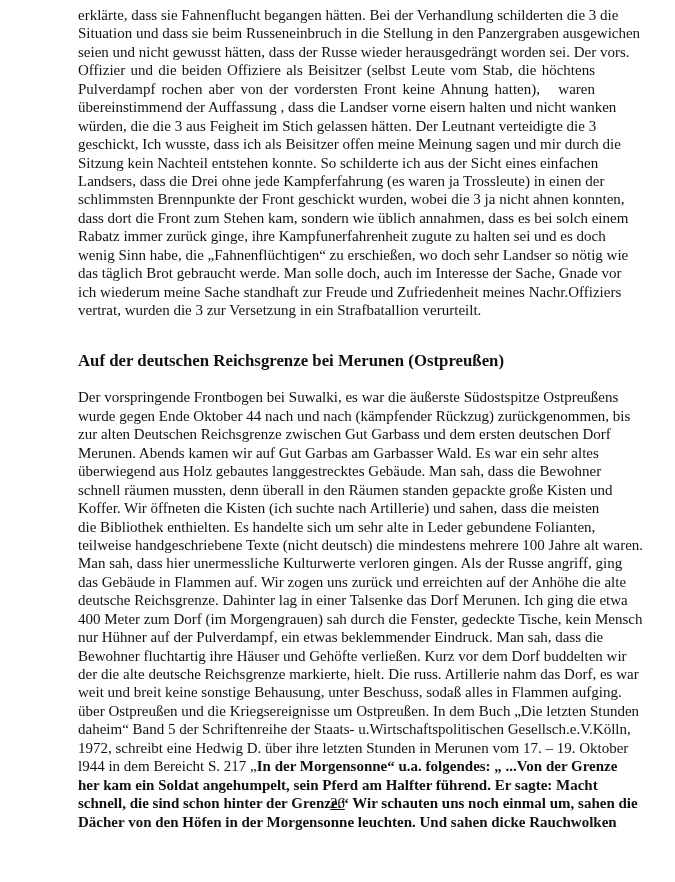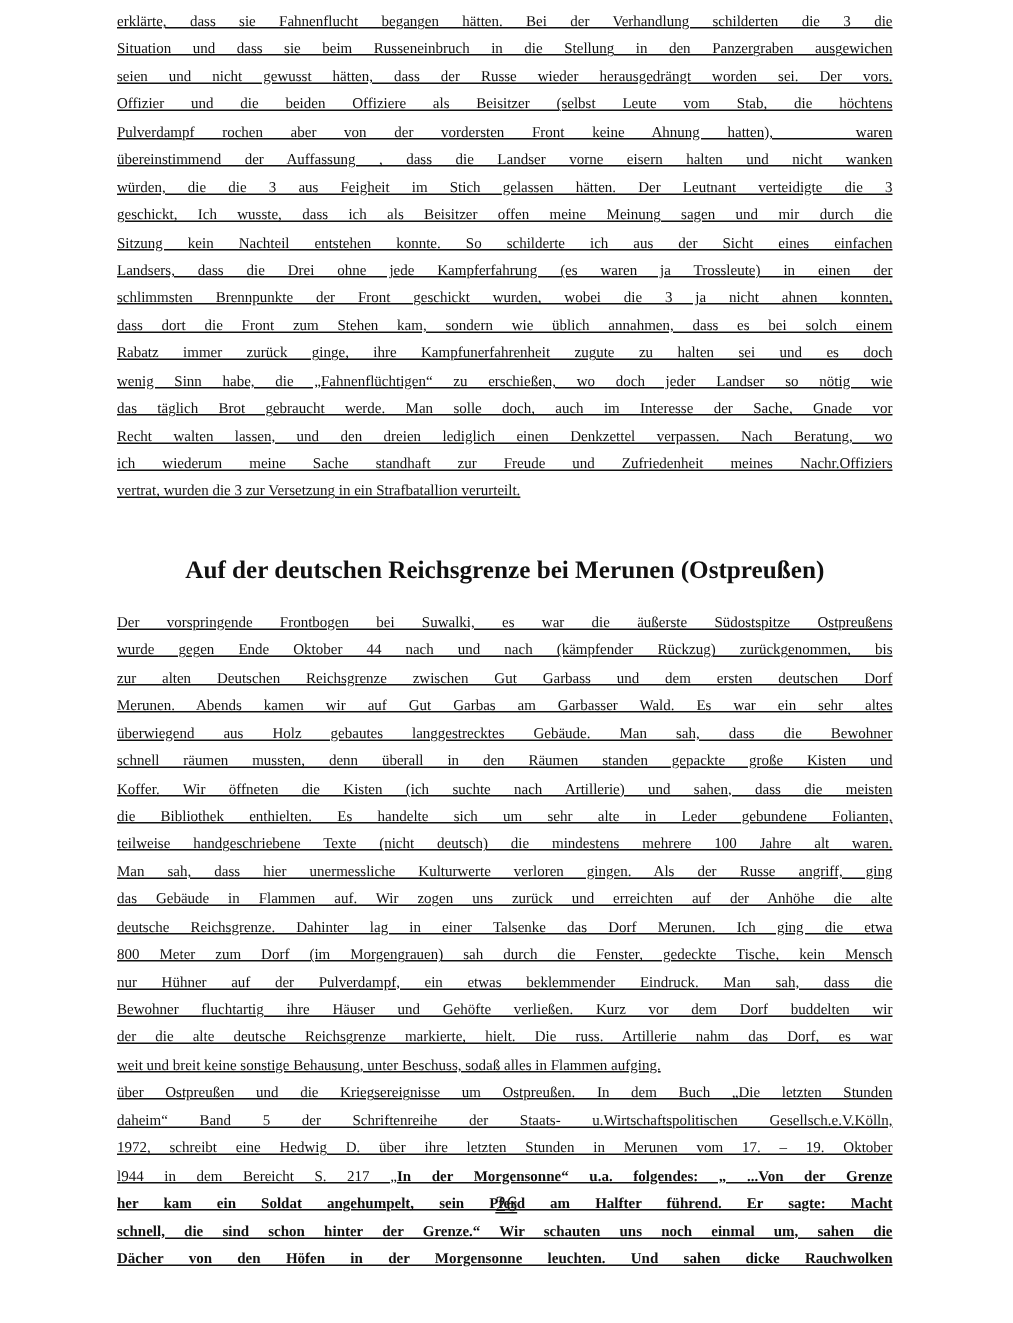--- a/index.html
+++ b/index.html
@@ -19,36 +19,34 @@
     position: absolute;
     left: 78px;
     top: 6px;
     width: 517px;
   }
   .para {
     margin: 0;
   }
   .line {
     display: block;
-    font-size: 10px;
+    font-size: 15px;
     line-height: 18.45px;
     height: 18.45px;
     white-space: nowrap;
     text-align: justify;
     text-align-last: justify;
     overflow: visible;
-    text-decoration: underline;
   }
   .line.last {
     text-align-last: left;
   }
   .b { font-weight: bold; }
   .heading {
     margin: 31px 0 0 0;
-    text-align: center;
     font-weight: bold;
     font-size: 16.8px;
     line-height: 22px;
     height: 22px;
   }
   .gap-after-heading { height: 16px; }
   .page-number {
     position: absolute;
     top: 794px;
     left: 0;
@@ -71,44 +69,43 @@
     <span class="line">Offizier und die beiden Offiziere als Beisitzer (selbst Leute vom Stab, die höchtens</span>
     <span class="line" style="white-space:pre;">Pulverdampf rochen aber von der vordersten Front keine Ahnung hatten),   waren</span>
     <span class="line">übereinstimmend der Auffassung , dass die Landser vorne eisern halten und nicht wanken</span>
     <span class="line">würden, die die 3 aus Feigheit im Stich gelassen hätten. Der Leutnant verteidigte die 3</span>
     <span class="line">geschickt, Ich wusste, dass ich als Beisitzer offen meine Meinung sagen und mir durch die</span>
     <span class="line">Sitzung kein Nachteil entstehen konnte. So schilderte ich aus der Sicht eines einfachen</span>
     <span class="line">Landsers, dass die Drei ohne jede Kampferfahrung (es waren ja Trossleute) in einen der</span>
     <span class="line">schlimmsten Brennpunkte der Front geschickt wurden, wobei die 3 ja nicht ahnen konnten,</span>
     <span class="line">dass dort die Front zum Stehen kam, sondern wie üblich annahmen, dass es bei solch einem</span>
     <span class="line">Rabatz immer zurück ginge, ihre Kampfunerfahrenheit zugute zu halten sei und es doch</span>
-    <span class="line">wenig Sinn habe, die „Fahnenflüchtigen“ zu erschießen, wo doch jeder Landser so nötig wie</span>
+    <span class="line">wenig Sinn habe, die „Fahnenflüchtigen“ zu erschießen, wo doch sehr Landser so nötig wie</span>
     <span class="line">das täglich Brot gebraucht werde. Man solle doch, auch im  Interesse der Sache, Gnade vor</span>
-    <span class="line">Recht walten lassen, und den dreien lediglich einen Denkzettel verpassen. Nach Beratung, wo</span>
     <span class="line">ich wiederum meine Sache standhaft zur Freude und Zufriedenheit meines Nachr.Offiziers</span>
     <span class="line last">vertrat, wurden die 3 zur Versetzung in ein Strafbatallion verurteilt.</span>
   </div>
 
   <div class="heading">Auf der deutschen Reichsgrenze bei Merunen (Ostpreußen)</div>
   <div class="gap-after-heading"></div>
 
   <div class="para">
     <span class="line">Der vorspringende Frontbogen bei Suwalki, es war die äußerste Südostspitze Ostpreußens</span>
     <span class="line">wurde gegen Ende Oktober 44 nach und nach (kämpfender Rückzug) zurückgenommen, bis</span>
     <span class="line">zur alten Deutschen Reichsgrenze zwischen Gut Garbass und dem ersten deutschen Dorf</span>
     <span class="line">Merunen. Abends kamen wir auf Gut Garbas am Garbasser Wald. Es war ein sehr altes</span>
     <span class="line">überwiegend aus Holz gebautes langgestrecktes Gebäude. Man sah, dass die Bewohner</span>
     <span class="line">schnell räumen mussten, denn überall in den Räumen standen gepackte große Kisten und</span>
     <span class="line">Koffer. Wir öffneten die Kisten (ich suchte nach Artillerie) und sahen, dass die meisten</span>
     <span class="line">die Bibliothek enthielten. Es handelte sich um sehr alte in Leder gebundene Folianten,</span>
     <span class="line">teilweise handgeschriebene Texte (nicht deutsch) die mindestens mehrere 100 Jahre alt waren.</span>
     <span class="line">Man sah, dass hier unermessliche Kulturwerte verloren gingen. Als der Russe angriff, ging</span>
     <span class="line">das Gebäude in Flammen auf. Wir zogen uns zurück und erreichten auf der Anhöhe die alte</span>
     <span class="line">deutsche Reichsgrenze. Dahinter lag in einer Talsenke das Dorf Merunen. Ich ging die etwa</span>
-    <span class="line">800 Meter zum Dorf (im Morgengrauen) sah durch die Fenster, gedeckte Tische, kein Mensch</span>
+    <span class="line">400 Meter zum Dorf (im Morgengrauen) sah durch die Fenster, gedeckte Tische, kein Mensch</span>
     <span class="line">nur Hühner auf der Pulverdampf, ein etwas beklemmender Eindruck. Man sah, dass die</span>
     <span class="line">Bewohner fluchtartig ihre Häuser und Gehöfte verließen. Kurz vor dem Dorf buddelten wir</span>
     <span class="line">der die alte deutsche Reichsgrenze markierte, hielt. Die russ. Artillerie nahm das Dorf, es war</span>
     <span class="line last">weit und breit keine sonstige Behausung, unter Beschuss, sodaß alles in Flammen aufging.</span>
   </div>
 
   <div class="para">
     <span class="line">über Ostpreußen und die Kriegsereignisse um Ostpreußen. In dem Buch „Die letzten Stunden</span>
     <span class="line">daheim“ Band 5 der Schriftenreihe der Staats- u.Wirtschaftspolitischen Gesellsch.e.V.Kölln,</span>
     <span class="line">1972, schreibt eine Hedwig D. über ihre letzten Stunden in Merunen vom 17. – 19. Oktober</span>

